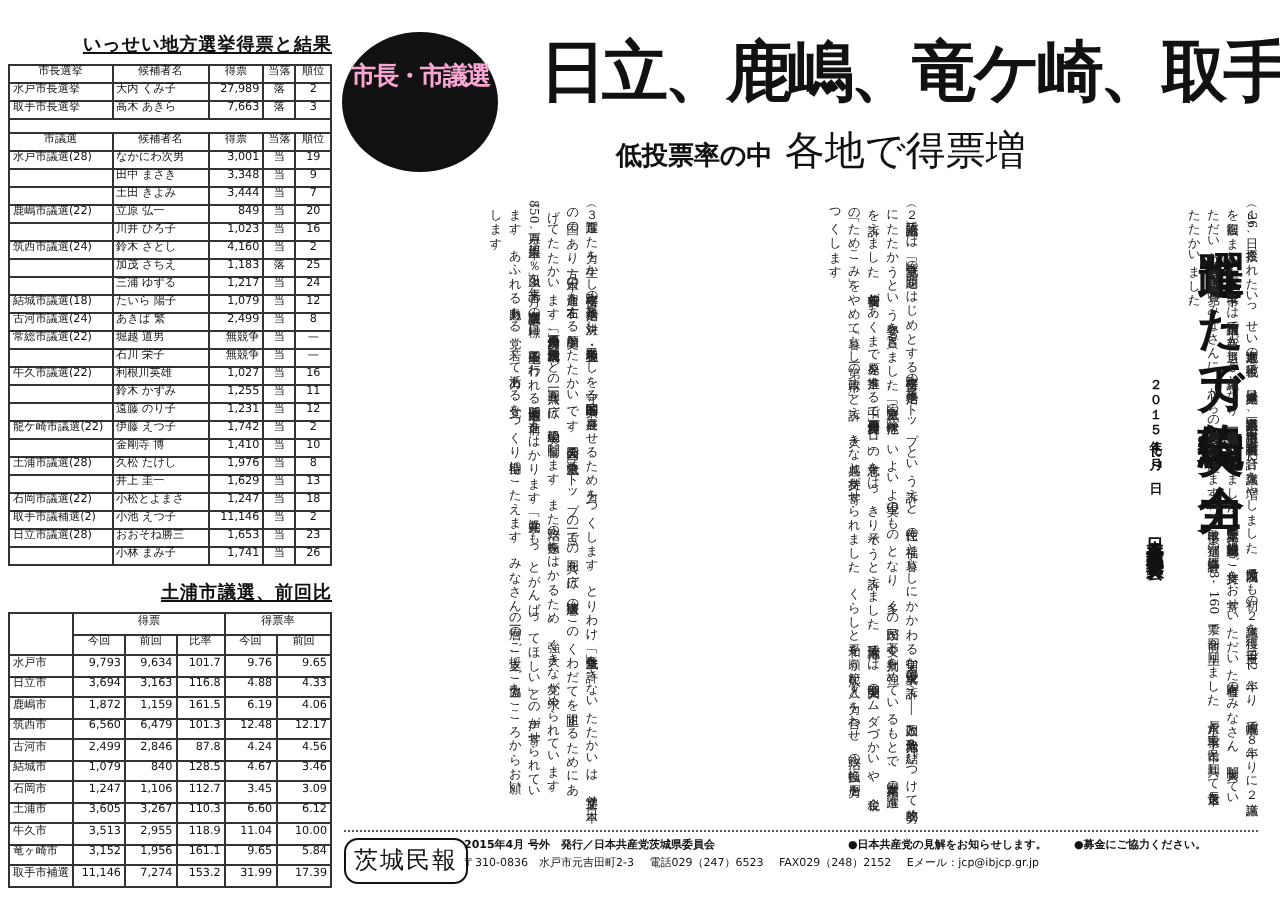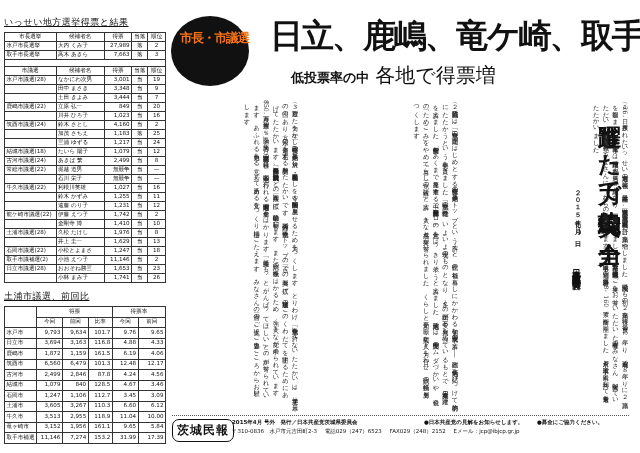--- a/index.html
+++ b/index.html
@@ -1,52 +1,52 @@
 <!DOCTYPE html>
 <html><head>
 <meta charset="utf-8">
 <style>
   * { box-sizing: border-box; margin: 0; padding: 0; }
   html, body { width: 640px; height: 453px; background: #ffffff; overflow: hidden; }
   body { font-family: "DejaVu Sans", "Liberation Sans", sans-serif; color: #111; position: relative; }
 
   
   .left-col { position: absolute; left: 4px; top: 16px; width: 162px; }
-  .tbl-title { font-size: 9px; font-weight: normal; text-align: left; text-decoration: underline; margin-bottom: 3px; letter-spacing: 0.5px; }
+  .tbl-title { font-size: 9px; font-weight: bold; text-align: right; text-decoration: underline; margin-bottom: 3px; letter-spacing: 0.5px; }
   table { border-collapse: collapse; width: 100%; font-size: 5.6px; line-height: 1; }
   td, th { border: 0.6px solid #333; padding: 1.2px 1.5px; font-weight: normal; white-space: nowrap; height: 9px; }
   th { text-align: center; }
   td.num { text-align: right; }
   td.ctr { text-align: center; }
   .spacer-row td { height: 7px; border-left: 0.6px solid #333; border-right: 0.6px solid #333; border-top: none; border-bottom: none; }
   .t2-title { margin-top: 7px; }
   .t2 td, .t2 th { height: 10.5px; font-size: 5.6px; }
 
   
-  .badge { position: absolute; left: 171px; top: 16px; width: 78px; height: 70px; border-radius: 50%; background: #111; color: #f97316; text-align: right; }
+  .badge { position: absolute; left: 171px; top: 16px; width: 78px; height: 70px; border-radius: 50%; background: #111; color: #f9a8d4; text-align: center; }
   .badge .b1 { font-size: 12.5px; font-weight: bold; margin-top: 14px; letter-spacing: -1px; }
   .badge .b2 { font-size: 18px; font-weight: bold; margin-top: 2px; letter-spacing: 3px; }
   .headline { position: absolute; left: 270px; top: 14px; font-family: "DejaVu Serif", "Liberation Serif", serif; font-size: 33px; font-weight: bold; letter-spacing: -2px; white-space: nowrap; }
-  .subhead { position: absolute; left: 291px; top: 62px; white-space: nowrap; }
+  .subhead { position: absolute; left: 308px; top: 62px; white-space: nowrap; }
   .subhead .s1 { font-size: 13px; font-weight: bold; }
   .subhead .s2 { font-size: 20px; font-family: "DejaVu Serif", "Liberation Serif", serif; margin-left: 6px; }
 
   
   .vert { writing-mode: vertical-rl; position: absolute; font-family: "DejaVu Serif", "Liberation Serif", serif; }
   .body-text { top: 100px; height: 300px; font-size: 6.2px; line-height: 9.6px; color: #222; }
   .bt1 { right: 10px; width: 170px; left: 460px; }
   .bt2 { left: 300px; width: 160px; }
   .bt3 { left: 174px; width: 126px; }
   .side-title { right: 14px; top: 108px; font-size: 23px; font-weight: bold; letter-spacing: 1px; height: 285px; }
   .date-line { left: 573px; top: 185px; font-size: 6.5px; font-weight: bold; letter-spacing: 1px; }
   .org-line { left: 571px; top: 262px; font-size: 8.8px; font-weight: bold; letter-spacing: 1px; }
 
   
   .footer-rule { position: absolute; left: 172px; top: 415px; width: 457px; border-top: 1.3px dotted #555; }
-  .paper-name { position: absolute; left: 172px; top: 419px; border: 1.5px solid #111; border-radius: 7px; font-size: 12px; font-weight: bold; padding: 2px 4px; letter-spacing: 1px; }
+  .paper-name { position: absolute; left: 172px; top: 419px; border: 1.5px solid #111; border-radius: 7px; font-size: 12px; font-weight: normal; padding: 2px 4px; letter-spacing: 1px; }
   .foot1 { position: absolute; left: 232px; top: 419px; font-size: 5.5px; white-space: nowrap; font-weight: bold; }
   .foot2 { position: absolute; left: 232px; top: 428px; font-size: 5.5px; white-space: nowrap; }
   .foot-notice1 { position: absolute; left: 424px; top: 419px; font-size: 5.5px; font-weight: bold; white-space: nowrap; }
   .foot-notice2 { position: absolute; left: 537px; top: 419px; font-size: 5.5px; font-weight: bold; white-space: nowrap; }
   .foot2 span { margin-right: 6px; }
 </style>
 </head>
 <body>
 
 <div class="left-col">

